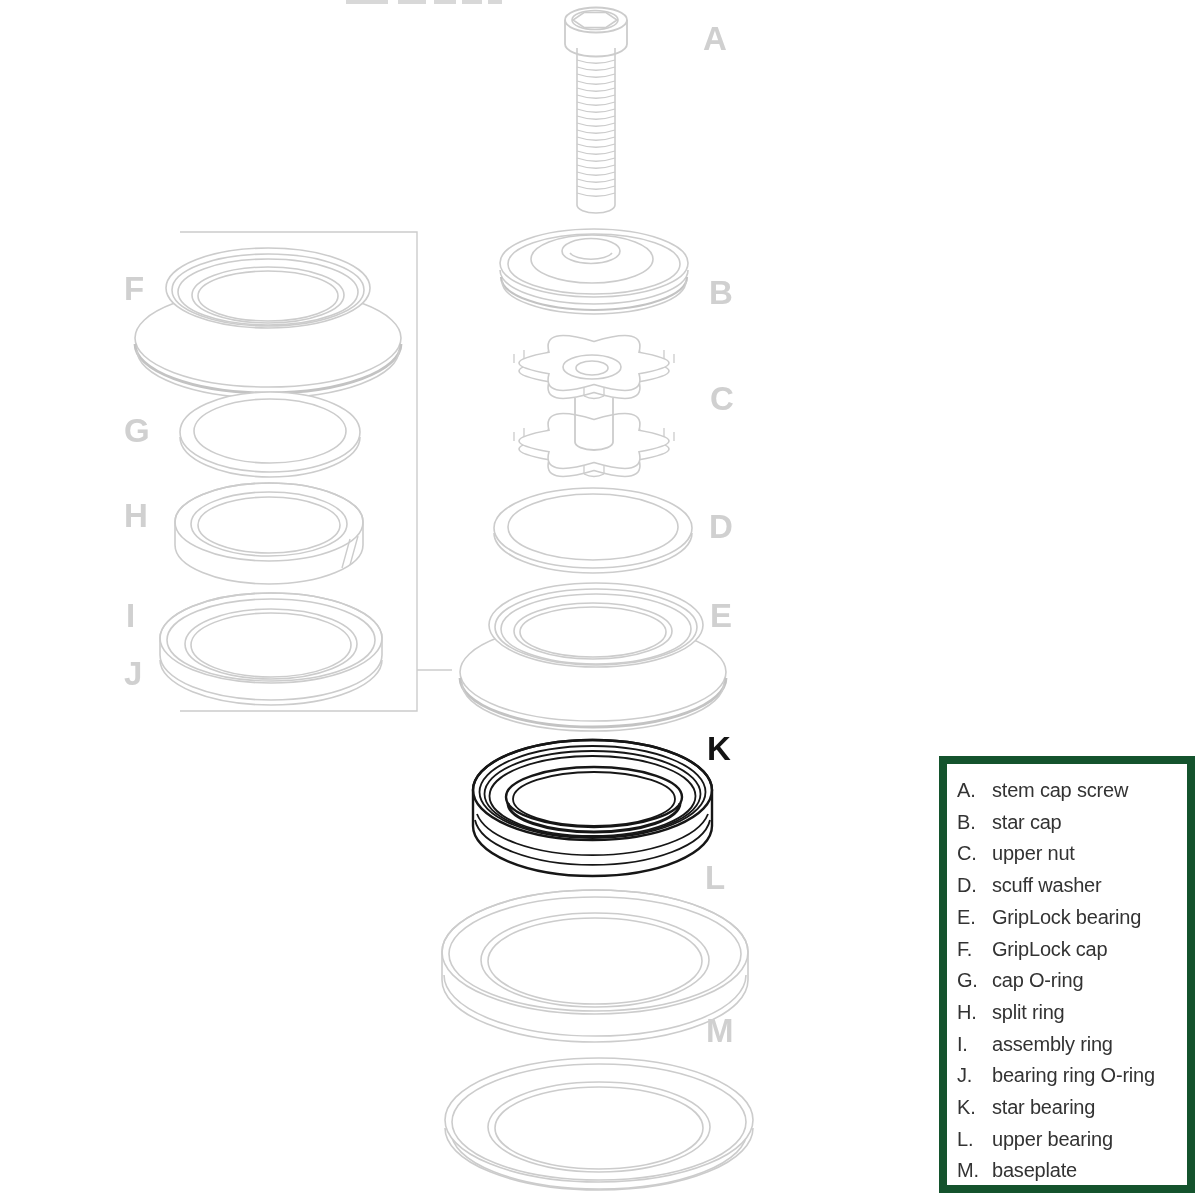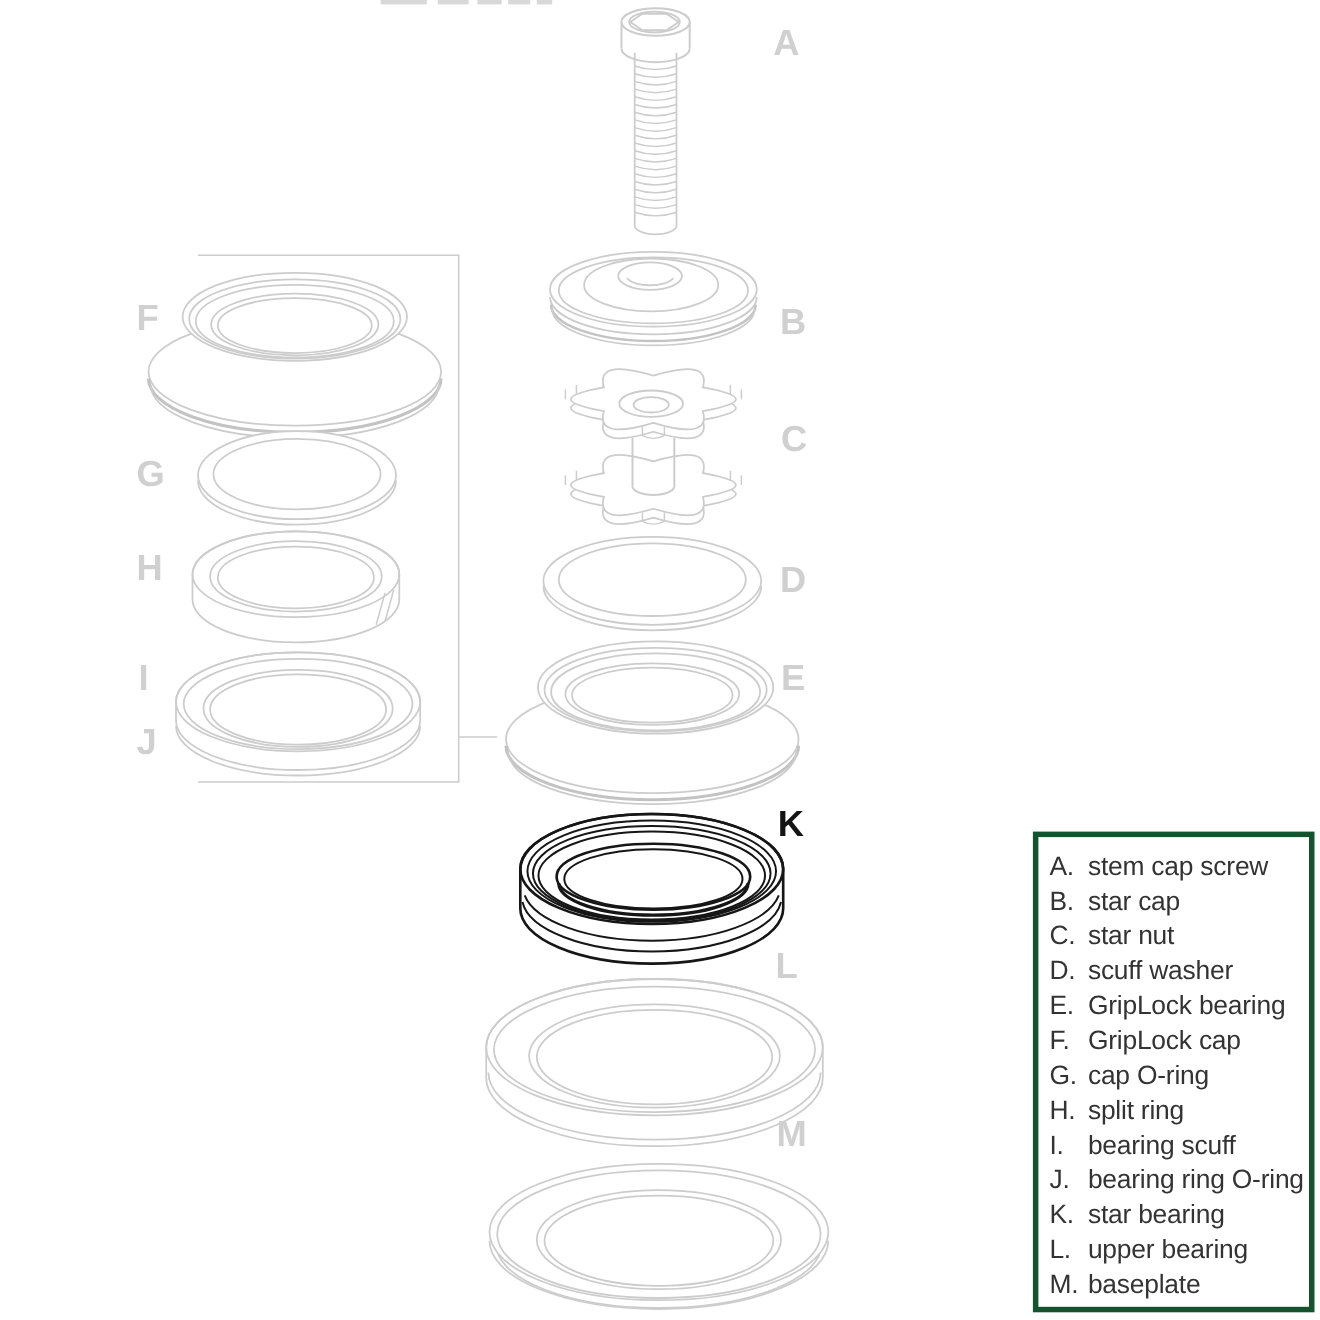--- a/index.html
+++ b/index.html
@@ -30,25 +30,25 @@
     user-select: none;
   }
   .part-label.dark { color: #141414; }
   .legend {
     position: absolute;
     left: 939px;
     top: 756px;
     width: 256px;
     height: 437px;
     box-sizing: border-box;
-    border: 5px solid #14532d;
+    border: 8px solid #14532d;
     background: #ffffff;
     padding: 11px 0 0 10px;
     color: #333333;
-    font-size: 24px;
+    font-size: 20px;
     letter-spacing: -0.2px;
   }
   .legend-row {
     line-height: 31.7px;
     white-space: nowrap;
   }
   .legend-letter {
     display: inline-block;
     width: 35px;
   }
@@ -242,26 +242,26 @@
   <div class="part-label" style="left:124px; top:499px;">H</div>
   <div class="part-label" style="left:126px; top:599px;">I</div>
   <div class="part-label" style="left:124px; top:657px;">J</div>
   <div class="part-label dark" style="left:707px; top:732px;">K</div>
   <div class="part-label" style="left:705px; top:861px;">L</div>
   <div class="part-label" style="left:706px; top:1014px;">M</div>
 
   <div class="legend">
     <div class="legend-row"><span class="legend-letter">A.</span><span>stem cap screw</span></div>
     <div class="legend-row"><span class="legend-letter">B.</span><span>star cap</span></div>
-    <div class="legend-row"><span class="legend-letter">C.</span><span>star nut</span></div>
+    <div class="legend-row"><span class="legend-letter">C.</span><span>upper nut</span></div>
     <div class="legend-row"><span class="legend-letter">D.</span><span>scuff washer</span></div>
     <div class="legend-row"><span class="legend-letter">E.</span><span>GripLock bearing</span></div>
     <div class="legend-row"><span class="legend-letter">F.</span><span>GripLock cap</span></div>
     <div class="legend-row"><span class="legend-letter">G.</span><span>cap O-ring</span></div>
     <div class="legend-row"><span class="legend-letter">H.</span><span>split ring</span></div>
-    <div class="legend-row"><span class="legend-letter">I.</span><span>bearing scuff</span></div>
+    <div class="legend-row"><span class="legend-letter">I.</span><span>assembly ring</span></div>
     <div class="legend-row"><span class="legend-letter">J.</span><span>bearing ring O-ring</span></div>
     <div class="legend-row"><span class="legend-letter">K.</span><span>star bearing</span></div>
     <div class="legend-row"><span class="legend-letter">L.</span><span>upper bearing</span></div>
     <div class="legend-row"><span class="legend-letter">M.</span><span>baseplate</span></div>
   </div>
 
 </div>
 
 </body></html>

